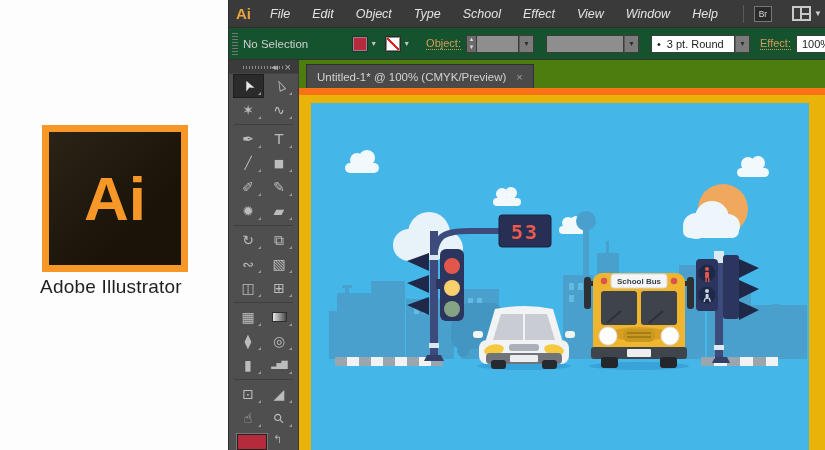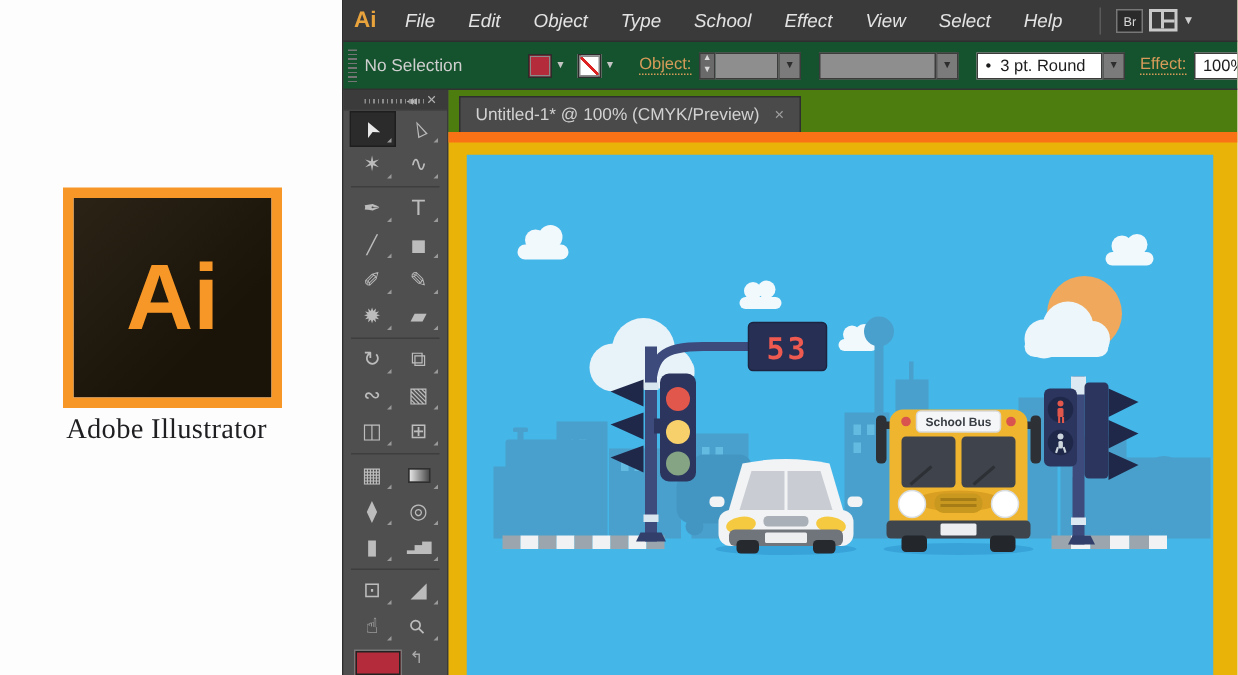--- a/index.html
+++ b/index.html
@@ -8,34 +8,34 @@
          font-family:"Liberation Sans",sans-serif;background:#fdfdfe;}
 
   
   #left-panel{position:absolute;left:0;top:0;width:228px;height:450px;background:#fdfdfe;}
   #ai-logo-card{position:absolute;left:42px;top:125px;width:146px;height:147px;
       border:7px solid #f79728;background:linear-gradient(135deg,#2b2316 0%,#191308 70%);
       display:flex;align-items:center;justify-content:center;}
   #ai-logo-card .ai-big{color:#f79728;font-size:62px;font-weight:bold;line-height:1;
       font-family:"Liberation Sans",sans-serif;}
   #left-caption{position:absolute;left:0;top:276px;width:222px;text-align:center;
-      font-size:19px;color:#1f1f22;letter-spacing:.2px;font-family:Liberation Serif, serif;}
+      font-size:19px;color:#1f1f22;letter-spacing:.2px;}
 
   
   #app{position:absolute;left:228px;top:0;width:597px;height:450px;background:#4e4e4e;
        border-left:1px solid #2d2d2d;}
 
   
   #menubar{position:absolute;left:0;top:0;width:597px;height:28px;background:#3a3a3a;
       display:flex;align-items:center;border-bottom:1px solid #2e2e2e;}
   #menubar .appicon{color:#e8a33d;font-weight:bold;font-size:15px;margin:0 8px 0 7px;}
   .menuitem{color:#e3e3e3;font-size:12.5px;padding:0 11px;height:28px;display:flex;align-items:center;cursor:default;}
   #menubar .mb-sep{width:1px;height:18px;background:#5a5a5a;margin:0 10px 0 14px;}
   #br-btn{width:18px;height:16px;background:#2a2a2a;border:1px solid #777;color:#d6d6d6;
-      font-size:8.5px;display:flex;align-items:center;justify-content:center;margin-right:4px;}
+      font-size:8.5px;display:flex;align-items:center;justify-content:center;margin-right:20px;}
   #ws-btn{display:flex;align-items:center;gap:3px;}
   .ws-ico{width:19px;height:15px;border:2px solid #c9c9c9;position:relative;}
   .ws-ico:before{content:"";position:absolute;left:6px;top:0;bottom:0;width:2px;background:#c9c9c9;}
   .ws-ico:after{content:"";position:absolute;left:8px;right:0;top:5px;height:2px;background:#c9c9c9;}
   .dd-caret{color:#cfcfcf;font-size:8px;}
 
   
   #controlbar{position:absolute;left:0;top:28px;width:597px;height:32px;background:#14532d;
       border-bottom:1px solid #323232;display:flex;align-items:center;}
   .grip-v{width:6px;height:22px;margin:0 5px 0 3px;
@@ -110,21 +110,21 @@
     <div id="menubar" data-name="menu-bar">
       <span class="appicon" data-name="app-menu-icon">Ai</span>
       <div id="menu-items" data-name="menu-items" style="display:flex;font-style:italic;">
           <div class="menuitem" data-name="menu-item-file">File</div>
           <div class="menuitem" data-name="menu-item-edit">Edit</div>
           <div class="menuitem" data-name="menu-item-object">Object</div>
           <div class="menuitem" data-name="menu-item-type">Type</div>
           <div class="menuitem" data-name="menu-item-select">School</div>
           <div class="menuitem" data-name="menu-item-effect">Effect</div>
           <div class="menuitem" data-name="menu-item-view">View</div>
-          <div class="menuitem" data-name="menu-item-window">Select</div>
+          <div class="menuitem" data-name="menu-item-window">Window</div>
           <div class="menuitem" data-name="menu-item-help">Help</div>
         </div>
       <div class="mb-sep" data-name="menubar-separator"></div>
       <div id="br-btn" data-name="bridge-button">Br</div>
       <div id="ws-btn" data-name="workspace-switcher-button">
         <span class="ws-ico" data-name="workspace-layout-icon"></span>
         <span class="dd-caret" data-name="chevron-down-icon">▼</span>
       </div>
     </div>
 

